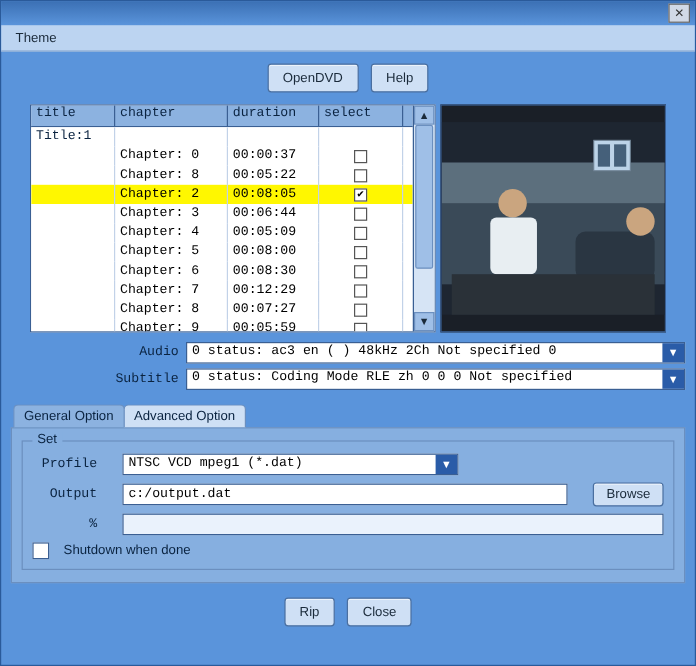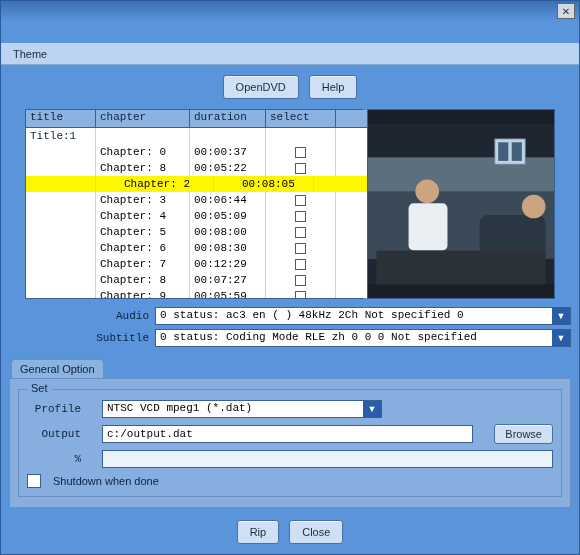--- a/index.html
+++ b/index.html
@@ -1,33 +1,33 @@
 <!DOCTYPE html>
 <html><head>
 <meta charset="utf-8">
 <style>
   * { box-sizing: border-box; margin: 0; padding: 0; }
   body { font-family: Tahoma, Arial, sans-serif; font-size: 11px; background: #fff; width: 580px; height: 555px; overflow: hidden; }
   .win { width: 580px; height: 555px; background: #5a94db; border: 1px solid #2a5a9a; position: relative; }
   .titlebar { height: 20px; background: linear-gradient(to bottom, #3b70b4, #5a94db); display: flex; align-items: center; padding: 0 4px; color: #eaf2fc; font-size: 11px; }
   .titlebar .closebtn { margin-left: auto; width: 18px; height: 16px; background: #d1d9e6; border: 1px solid #666; display: flex; align-items: center; justify-content: center; font-size: 10px; color: #333; }
-  .menubar { background: #bcd4f1; height: 22px; display: flex; align-items: center; padding: 4px 6px; border-bottom: 1px solid #8aa9d1; margin-top: 22px; }
+  .menubar { background: #bcd4f1; height: 22px; display: flex; align-items: center; padding: 4px 6px; border-bottom: 1px solid #8aa9d1; }
   .menuitem { padding: 2px 6px; color: #1a2a3a; }
   .toprow { display: flex; justify-content: center; gap: 10px; padding: 10px 0; }
   .btn { background: #cfe0f5; border: 1px solid #4a6fa0; border-radius: 3px; padding: 5px 12px; font-size: 11px; color: #1a2a3a; cursor: pointer; box-shadow: inset 0 1px 0 rgba(255,255,255,.6); }
   .stage { display: flex; gap: 4px; padding: 0 24px; }
   .tblwrap { width: 338px; height: 190px; background: #f0f5fc; border: 1px solid #3a5f93; display: flex; }
   .tbl { flex: 1; display: flex; flex-direction: column; }
   .hdr { display: grid; grid-template-columns: 70px 94px 76px 70px; background: #8cb2e0; height: 18px; border-bottom: 1px solid #3a5f93; }
   .hdr > div { border-right: 1px solid #3a5f93; font-family: "Courier New", monospace; font-size: 11px; color: #0a2340; padding: 1px 4px; }
   .body { flex: 1; overflow: hidden; background: #fff; }
   .row { display: grid; grid-template-columns: 70px 94px 76px 70px; height: 16px; font-family: "Courier New", monospace; font-size: 11px; }
   .row > div { padding: 0 4px; white-space: nowrap; border-right: 1px solid #c2d2e8; display: flex; align-items: center; }
   .row.title > div { color: #0a2340; }
-  .row.sel { background: #fff700; gap: 24px; }
+  .row.sel { background: #fff700; }
   .cbx { width: 11px; height: 11px; border: 1px solid #555; background: #fff; margin: auto; display: flex; align-items: center; justify-content: center; font-size: 9px; line-height: 1; }
   .vscroll { width: 18px; background: #cfe0f5; border-left: 1px solid #3a5f93; display: flex; flex-direction: column; }
   .vscroll .arrow { height: 16px; background: #9fbfe7; display: flex; align-items: center; justify-content: center; font-size: 9px; color: #1a2a3a; border: 1px solid #6b8fbf; }
   .vscroll .track { flex: 1; position: relative; background: #d6e4f5; }
   .vscroll .thumb { position: absolute; left: 1px; right: 1px; top: 0; height: 120px; background: #9fbfe7; border: 1px solid #6b8fbf; border-radius: 2px; }
   .preview { flex: 1; height: 190px; background: #1a1f27; border: 1px solid #3a5f93; overflow: hidden; position: relative; }
   .preview-svg { width: 100%; height: 100%; display: block; }
   .kv { display: flex; align-items: center; padding: 2px 8px; gap: 6px; }
   .kv label { width: 140px; text-align: right; font-family: "Courier New", monospace; font-size: 11px; color: #0a2340; }
   .combo { flex: 1; display: flex; align-items: stretch; border: 1px solid #3a5f93; background: #fff; height: 18px; }
@@ -200,20 +200,21 @@
   <div class="kv">
     <label>Subtitle</label>
     <div class="combo">
       <span>0 status: Coding Mode RLE zh 0 0 0 Not specified</span>
       <div class="dd">▼</div>
     </div>
   </div>
 
   <div class="tabs">
     <div class="tab active">General Option</div>
+    <div class="tab">Advanced Option</div>
   </div>
   <div class="tabpanel">
     <div class="fieldset">
       <div class="legend">Set</div>
       <div class="kv2">
         <label>Profile</label>
         <div class="combo" style="flex:0 0 280px">
           <span>NTSC VCD mpeg1 (*.dat)</span>
           <div class="dd">▼</div>
         </div>

